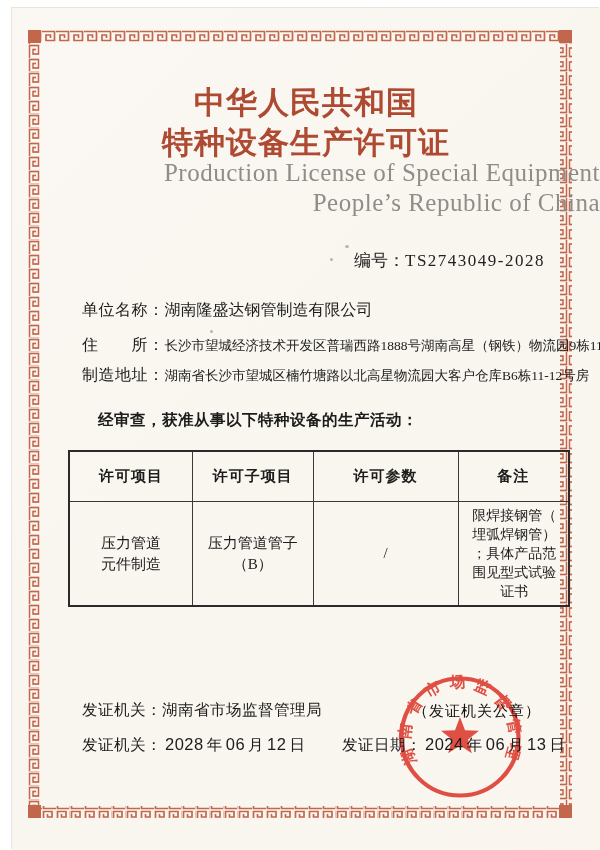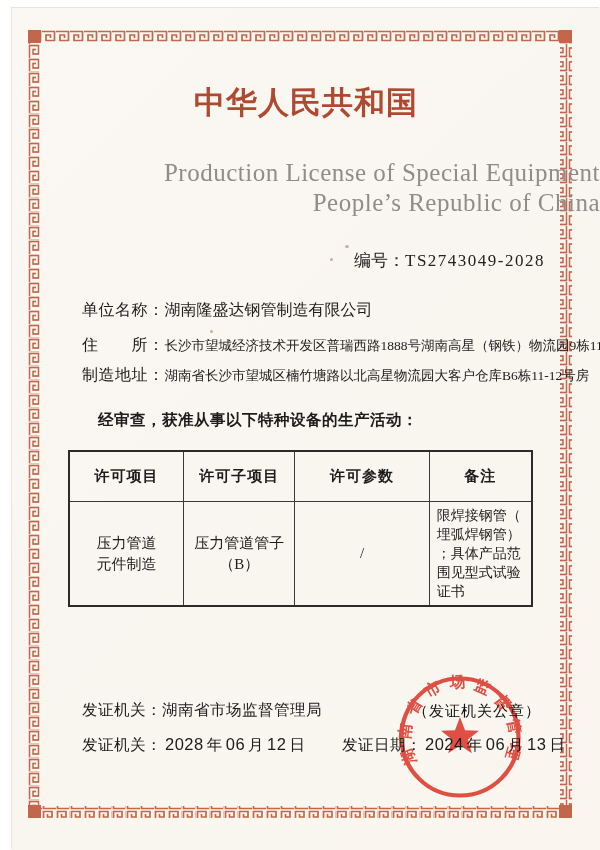--- a/index.html
+++ b/index.html
@@ -23,29 +23,29 @@
   .title-en{
     width:100%;text-align:right;color:#8f8c89;font-size:25px;letter-spacing:.5px;
   }
   .serial{font-size:17px;color:#222;}
   .serial .num{font-family:"Liberation Serif",serif;letter-spacing:1.5px;}
   .field{left:70px;font-size:16px;white-space:nowrap;}
   .field .flabel{letter-spacing:.5px;}
   .field .small{font-size:13.5px;}
   .statement{left:86px;font-size:15.5px;font-weight:600;letter-spacing:.5px;}
   table.lic{
-    position:absolute;left:56px;top:442px;width:465px;height:142px;
+    position:absolute;left:56px;top:442px;width:502px;height:142px;
     border-collapse:collapse;table-layout:fixed;background:transparent;
   }
   table.lic,table.lic th,table.lic td{border:1.3px solid #3a3a3a;}
   table.lic{border-width:2.5px;border-color:#2b2b2b;}
   table.lic th{font-size:15px;font-weight:600;height:47px;letter-spacing:1px;}
   table.lic td{font-size:15px;text-align:center;vertical-align:middle;line-height:21px;}
   table.lic td.note{
-    text-align:left;font-size:14px;line-height:19px;padding:4px 5px 4px 7px;
+    text-align:center;font-size:14px;line-height:19px;padding:4px 5px 4px 7px;
     word-break:break-all;line-break:anywhere;
   }
   .brow{font-size:15.5px;white-space:nowrap;letter-spacing:.5px;}
   .brow .num{font-family:"Liberation Sans","DejaVu Sans",sans-serif;font-size:16.5px;letter-spacing:.5px;margin:0 3px;}
   .seal-note{font-size:15px;color:#111;letter-spacing:1px;z-index:5;}
   .seal{z-index:4;mix-blend-mode:multiply;opacity:.88;}
   .textlayer{z-index:5;}
   .speck{position:absolute;border-radius:50%;background:#8a7d55;opacity:.55;}
 </style>
 </head>
@@ -76,20 +76,21 @@
     <rect x="531" y="0" width="13" height="13" fill="#c2664c"></rect>
     <rect x="0" y="775" width="13" height="13" fill="#c2664c"></rect>
     <rect x="531" y="775" width="13" height="13" fill="#c2664c"></rect>
   </svg>
 
   <div class="speck" style="left:333px;top:237px;width:4px;height:3px;"></div>
   <div class="speck" style="left:318px;top:250px;width:3px;height:3px;"></div>
   <div class="speck" style="left:198px;top:322px;width:3px;height:3px;"></div>
 
   <div class="abs title-cn" style="top:74px;">中华人民共和国</div>
+  <div class="abs title-cn" style="top:114px;">特种设备生产许可证</div>
   <div class="abs title-en" style="top:151px;">Production License of Special Equipment</div>
   <div class="abs title-en" style="top:181px;">People’s Republic of China</div>
 
   <div class="abs serial" style="top:241px;right:55px;">
     <span>编号：</span><span class="num">TS2743049-2028</span>
   </div>
 
   <div class="abs field" style="top:292px;">
     <span class="flabel">单位名称：</span><span>湖南隆盛达钢管制造有限公司</span>
   </div>

